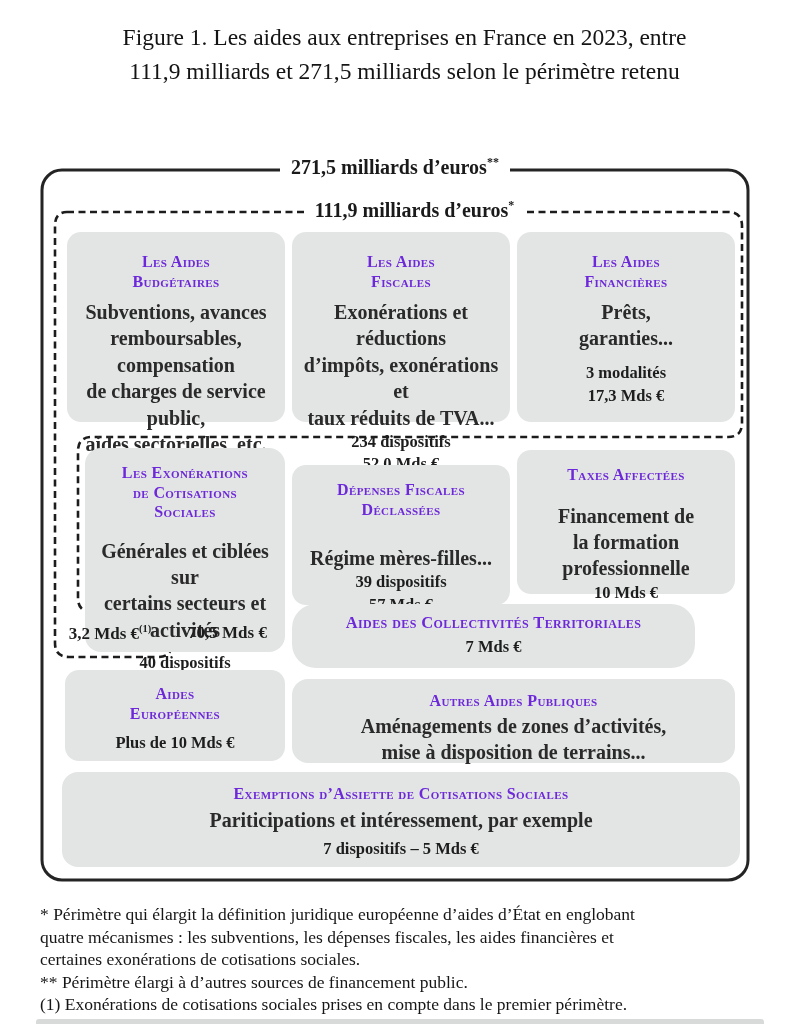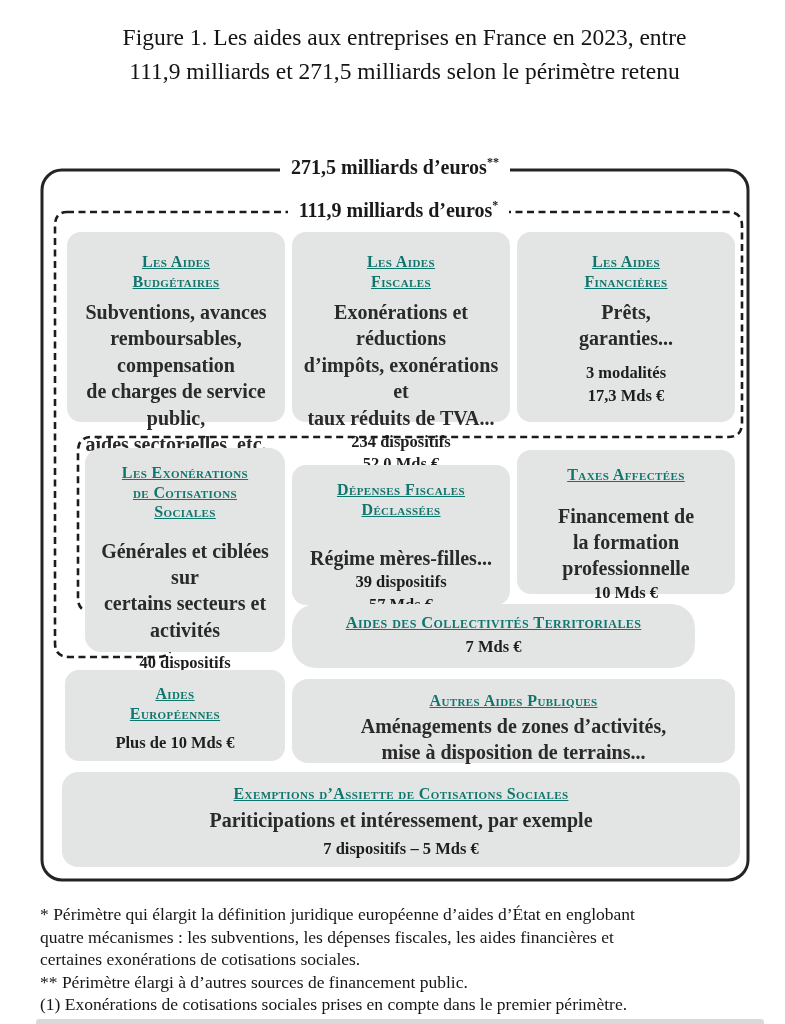--- a/index.html
+++ b/index.html
@@ -17,31 +17,31 @@
   
   svg.borders{position:absolute;top:0;left:0;pointer-events:none;}
 
   
   .perim-label{position:absolute;text-align:center;}
   .perim-label .bg{
     background:#ffffff;padding:0 11px;font-weight:bold;font-size:20px;color:#1a1a1a;
   }
   .perim-label sup{font-size:12px;}
   .label-outer{top:155px;left:42px;width:706px;}
-  .label-inner{top:198px;left:55px;width:687px;}
+  .label-inner{top:198px;left:71px;width:687px;}
 
   
   .box{
     position:absolute;background:#e3e5e4;border-radius:14px;
     display:flex;flex-direction:column;align-items:center;text-align:center;
     box-sizing:border-box;color:#2a2a2a;
   }
   .hd{
     font-weight:bold;font-variant:small-caps;letter-spacing:.4px;
-    font-size:16px;line-height:1.22;color:#0f766e;text-decoration:underline;
+    font-size:16px;line-height:1.22;color:#6d28d9;
   }
   .ds{font-size:20px;line-height:1.32;font-weight:bold;}
   .st{font-weight:bold;font-size:16.5px;line-height:1.35;color:#1d1d1d;}
 
   .box-budgetaires{left:67px;top:232px;width:218px;height:190px;padding:20px 8px 15px;}
   .box-fiscales   {left:292px;top:232px;width:218px;height:190px;padding:20px 8px 15px;}
   .box-financieres{left:517px;top:232px;width:218px;height:190px;padding:20px 8px 15px;}
   .box-budgetaires .ds,.box-fiscales .ds,.box-financieres .ds{margin-top:8px;}
   .box-budgetaires .st,.box-fiscales .st,.box-financieres .st{margin-top:auto;}
 
@@ -137,20 +137,24 @@
 
   <div class="box box-exonerations">
     <div class="hd pre">Les Exonérations
 de Cotisations
 Sociales</div>
     <div class="ds pre">Générales et ciblées sur
 certains secteurs et activités</div>
     <div class="st">40 dispositifs</div>
   </div>
 
+  <div class="exo-amounts">
+    <div class="amt amt-in"><span>3,2 Mds €</span><sup>(1)</sup></div>
+    <div class="amt amt-out">70,5 Mds €</div>
+  </div>
 
   <div class="box box-depenses">
     <div class="hd pre">Dépenses Fiscales
 Déclassées</div>
     <div class="ds pre">Régime mères-filles...</div>
     <div class="st pre">39 dispositifs
 57 Mds €</div>
   </div>
 
   <div class="box box-taxes">

